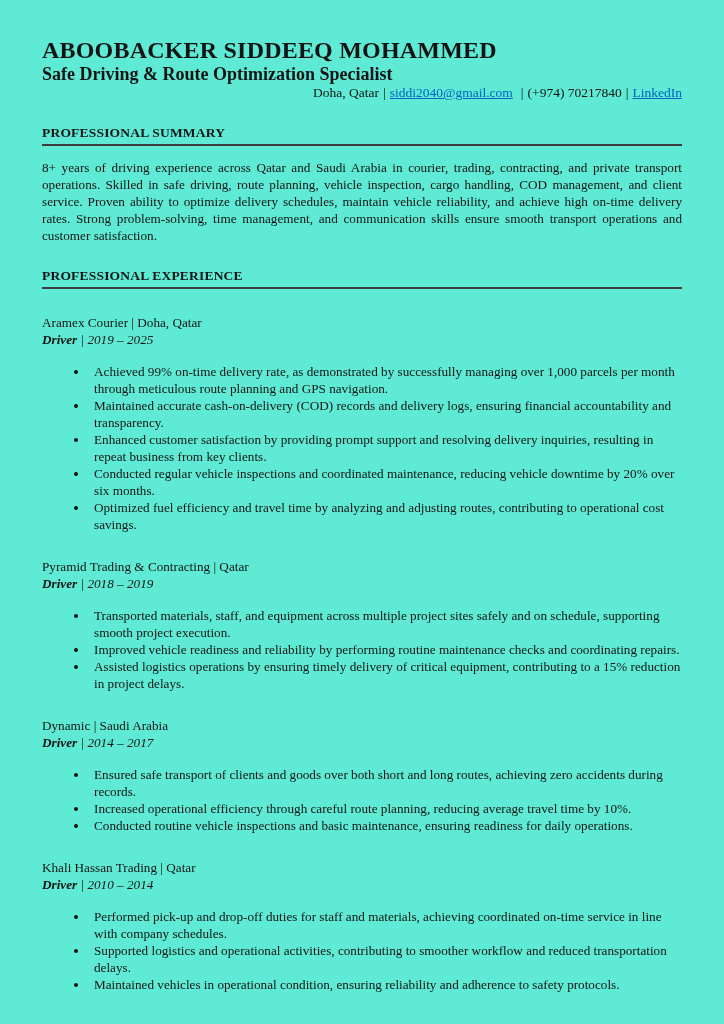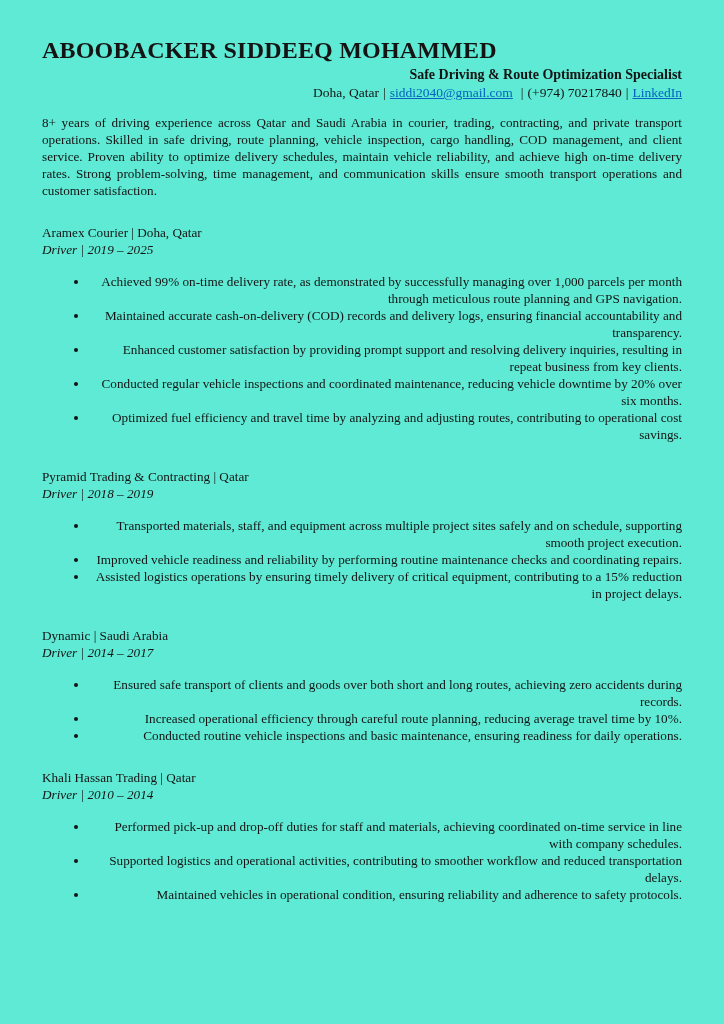--- a/index.html
+++ b/index.html
@@ -14,25 +14,24 @@
     overflow: hidden;
   }
   .name {
     font-size: 24px;
     font-weight: 700;
     margin: 0;
     line-height: 28px;
     letter-spacing: 0.2px;
   }
   .subtitle {
-    font-size: 14px;
+    font-size: 18px;
     font-weight: 700;
     line-height: 17px;
     margin-top: 2px;
-    text-align: right;
   }
   .contact {
     font-size: 13.5px;
     line-height: 17px;
     margin-top: 1px;
     text-align: right;
   }
   .sep { margin: 0 4px; }
   .sep-wide { margin-left: 8px; }
   .link {
@@ -59,51 +58,52 @@
   .job-company {
     font-size: 13.2px;
     font-weight: 400;
     line-height: 17px;
   }
   .job-subline {
     font-size: 13.2px;
     font-style: italic;
     line-height: 17px;
   }
-  .job-role { font-weight: 400; }
+  .job-role { font-weight: 700; }
   .bullets {
     margin: 15px 0 0 0;
     padding-left: 47px;
     font-size: 13.2px;
     line-height: 17px;
   }
   .bullets li {
     padding-left: 5px;
     margin: 0;
-    text-align: right;
   }
 </style>
 </head>
 <body>
 
 <div class="page">
 
   <header>
     <h1 class="name">ABOOBACKER SIDDEEQ MOHAMMED</h1>
     <div class="subtitle">Safe Driving &amp; Route Optimization Specialist</div>
     <div class="contact">
       <span>Doha, Qatar</span><span class="sep">|</span><a class="link">siddi2040@gmail.com</a><span class="sep sep-wide">|</span><span>(+974) 70217840</span><span class="sep">|</span><a class="link">LinkedIn</a>
     </div>
   </header>
 
   <section>
+    <h2 class="section-heading">PROFESSIONAL SUMMARY</h2>
     <p class="summary-text">8+ years of driving experience across Qatar and Saudi Arabia in courier, trading, contracting, and private transport operations. Skilled in safe driving, route planning, vehicle inspection, cargo handling, COD management, and client service. Proven ability to optimize delivery schedules, maintain vehicle reliability, and achieve high on-time delivery rates. Strong problem-solving, time management, and communication skills ensure smooth transport operations and customer satisfaction.</p>
   </section>
 
   <section>
+    <h2 class="section-heading">PROFESSIONAL EXPERIENCE</h2>
 
     <div class="job">
       <div class="job-company">Aramex Courier | Doha, Qatar</div>
       <div class="job-subline">
         <span class="job-role">Driver</span>
         <span>|</span>
         <span>2019 – 2025</span>
       </div>
       <ul class="bullets">
         <li>Achieved 99% on-time delivery rate, as demonstrated by successfully managing over 1,000 parcels per month through meticulous route planning and GPS navigation.</li>

